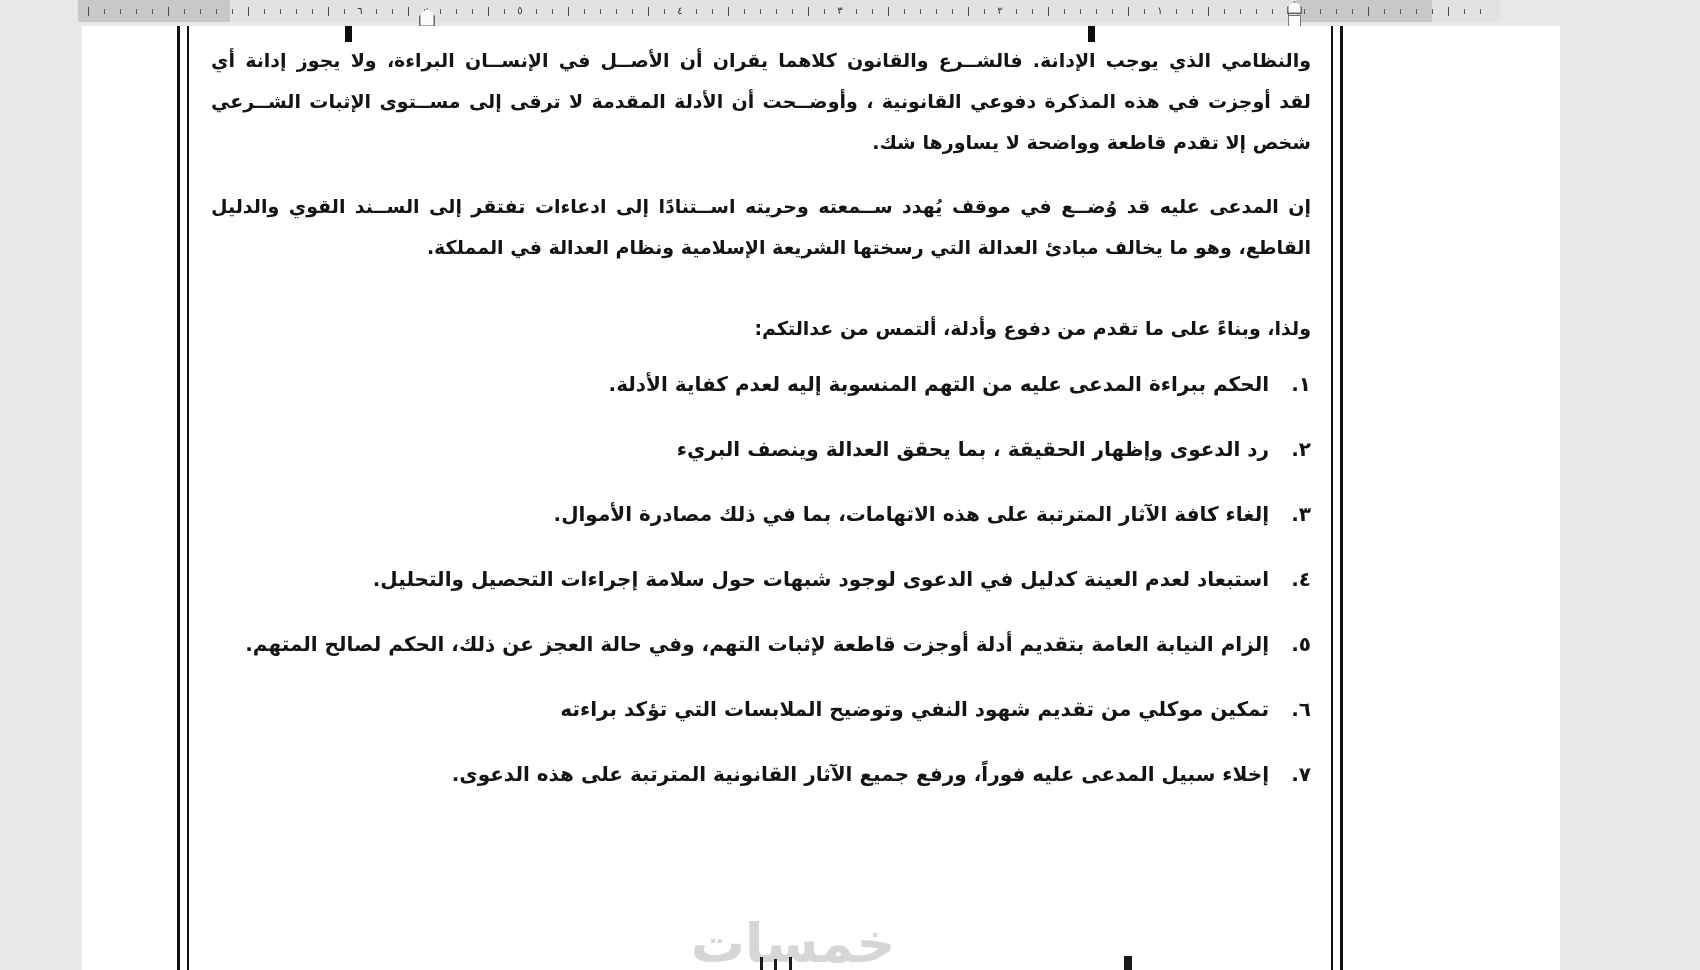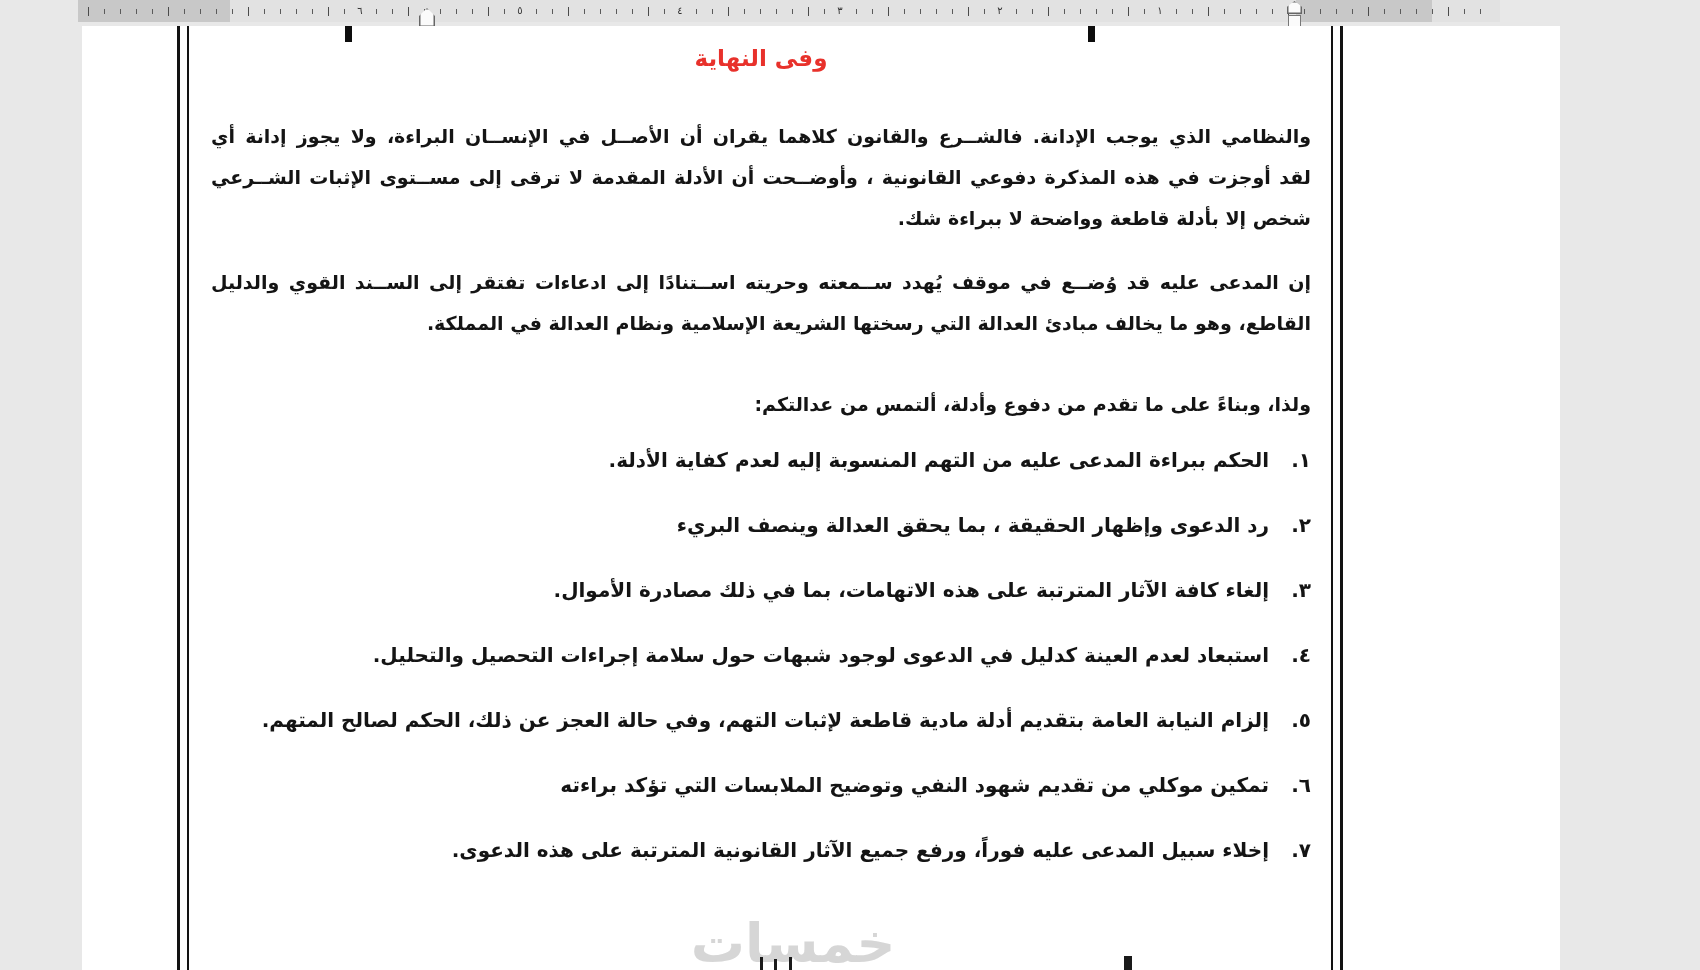--- a/index.html
+++ b/index.html
@@ -86,26 +86,25 @@
   <div class="border-line bl-outer"></div>
   <div class="border-line bl-inner"></div>
   <div class="border-line br-inner"></div>
   <div class="border-line br-outer"></div>
 
   <div class="top-mark tm-1"></div>
   <div class="top-mark tm-2"></div>
 
   <div class="text-area">
 
-    <div class="doc-heading" style="color:#e8312b">وفى النهاية</div>
 
     <div class="para">
       <div class="jline">والنظامي الذي يوجب الإدانة. فالشــرع والقانون كلاهما يقران أن الأصــل في الإنســان البراءة، ولا يجوز إدانة أي</div>
       <div class="jline">لقد أوجزت في هذه المذكرة دفوعي القانونية ، وأوضــحت أن الأدلة المقدمة لا ترقى إلى مســتوى الإثبات الشــرعي</div>
-      <div class="endline">شخص إلا بأدلة قاطعة وواضحة لا ببراءة شك.</div>
+      <div class="endline">شخص إلا تقدم قاطعة وواضحة لا يساورها شك.</div>
     </div>
 
     <div class="para gap-lg">
       <div class="jline">إن المدعى عليه قد وُضــع في موقف يُهدد ســمعته وحريته اســتنادًا إلى ادعاءات تفتقر إلى الســند القوي والدليل</div>
       <div class="endline">القاطع، وهو ما يخالف مبادئ العدالة التي رسختها الشريعة الإسلامية ونظام العدالة في المملكة.</div>
     </div>
 
     <div class="endline lead-line">ولذا، وبناءً على ما تقدم من دفوع وأدلة، ألتمس من عدالتكم:</div>
 
     <div class="list">
@@ -120,21 +119,21 @@
       <div class="list-item">
         <span class="num">٣.</span>
         <span class="item-text">إلغاء كافة الآثار المترتبة على هذه الاتهامات، بما في ذلك مصادرة الأموال.</span>
       </div>
       <div class="list-item">
         <span class="num">٤.</span>
         <span class="item-text">استبعاد لعدم العينة كدليل في الدعوى لوجود شبهات حول سلامة إجراءات التحصيل والتحليل.</span>
       </div>
       <div class="list-item">
         <span class="num">٥.</span>
-        <span class="item-text">إلزام النيابة العامة بتقديم أدلة مادية قاطعة لإثبات التهم، وفي حالة العجز عن ذلك، الحكم لصالح المتهم.</span>
+        <span class="item-text">إلزام النيابة العامة بتقديم أدلة أوجزت قاطعة لإثبات التهم، وفي حالة العجز عن ذلك، الحكم لصالح المتهم.</span>
       </div>
       <div class="list-item">
         <span class="num">٦.</span>
         <span class="item-text">تمكين موكلي من تقديم شهود النفي وتوضيح الملابسات التي تؤكد براءته</span>
       </div>
       <div class="list-item">
         <span class="num">٧.</span>
         <span class="item-text">إخلاء سبيل المدعى عليه فوراً، ورفع جميع الآثار القانونية المترتبة على هذه الدعوى.</span>
       </div>
     </div>

